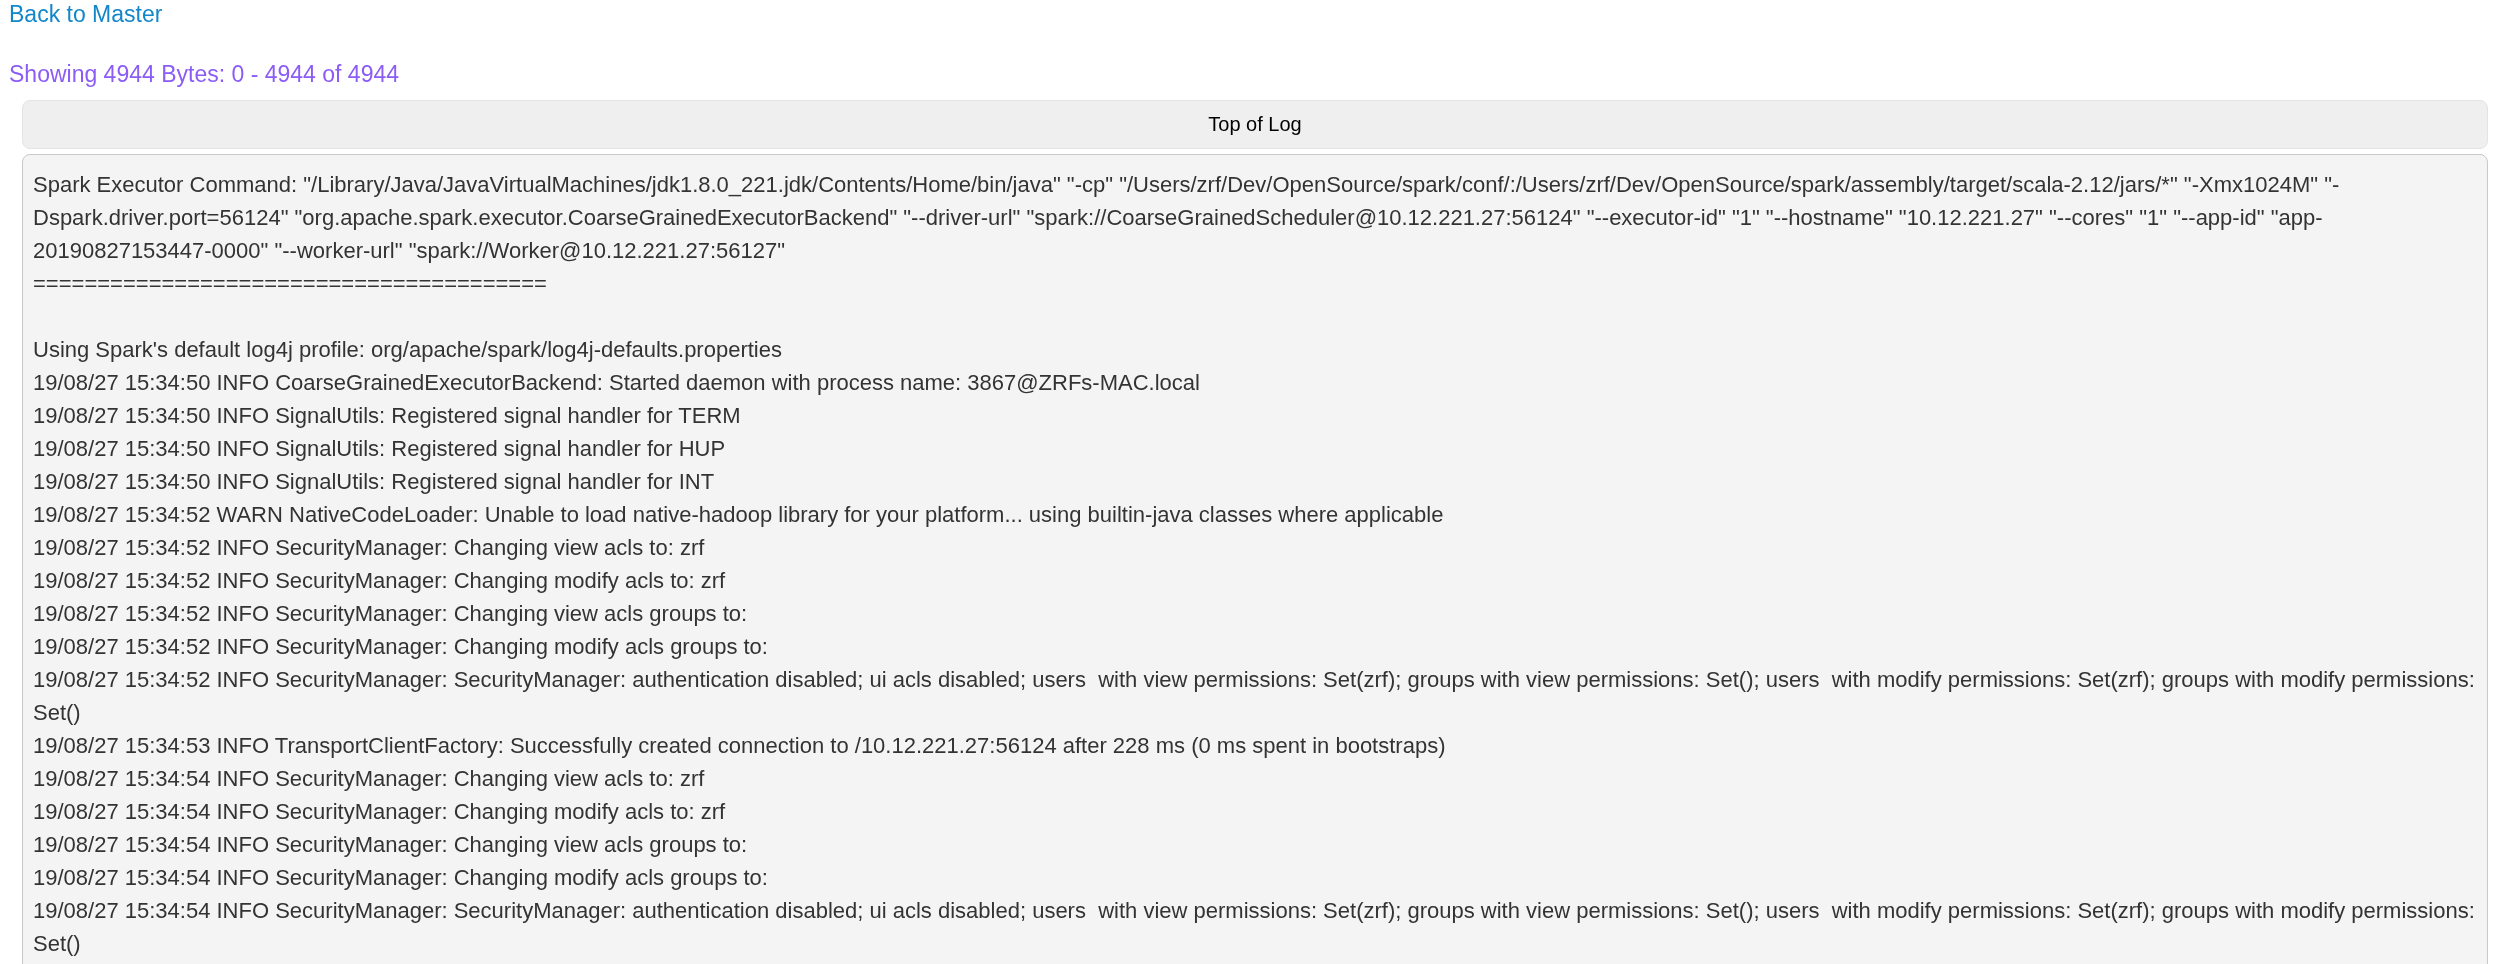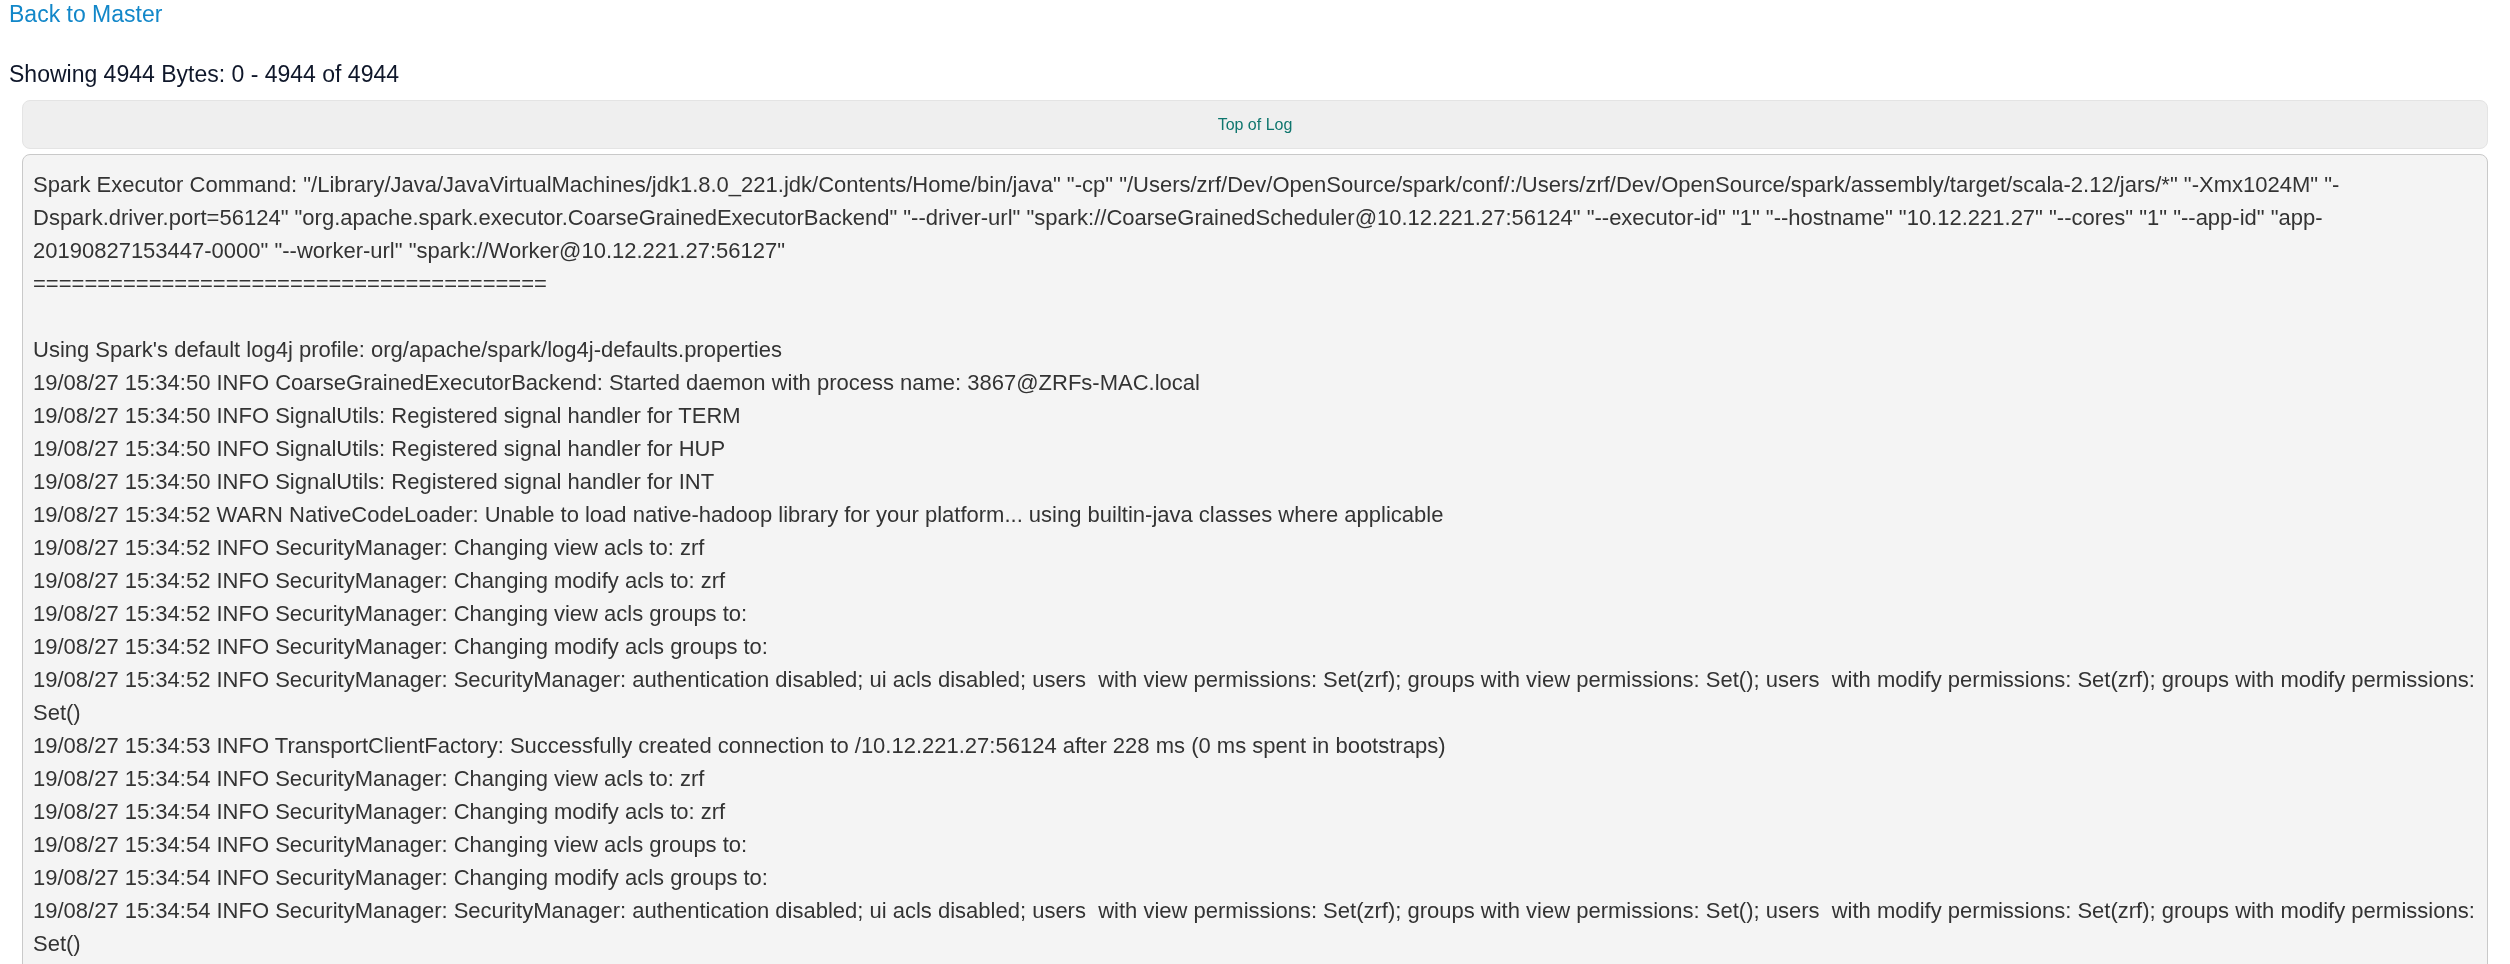--- a/index.html
+++ b/index.html
@@ -23,37 +23,37 @@
     font-size: 23px;
     line-height: 28px;
     color: #1287c9;
     text-decoration: none;
     cursor: pointer;
   }
   .byte-range {
     margin: 32px 0 0 9px;
     font-size: 23px;
     line-height: 28px;
-    color: #0f172a;
+    color: #8b5cf6;
   }
   .log-header-bar {
     margin: 12px 0 0 22px;
     width: 2466px;
     height: 49px;
     background: #efefef;
     border: 1px solid #e4e4e4;
     border-radius: 8px;
     display: flex;
     align-items: center;
     justify-content: center;
     cursor: pointer;
   }
   .log-header-label {
-    color: #0f766e;
-    font-size: 16px;
+    color: #000000;
+    font-size: 20px;
   }
   .log-box {
     margin: 5px 0 0 22px;
     width: 2466px;
     height: 1000px;
     background: #f4f4f4;
     border: 1px solid #c9c9c9;
     border-radius: 8px;
     padding: 13px 10px 10px 10px;
     overflow: hidden;

